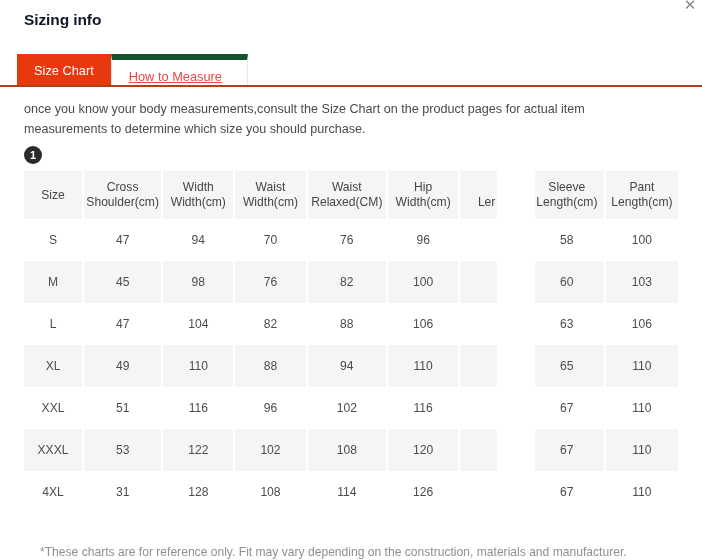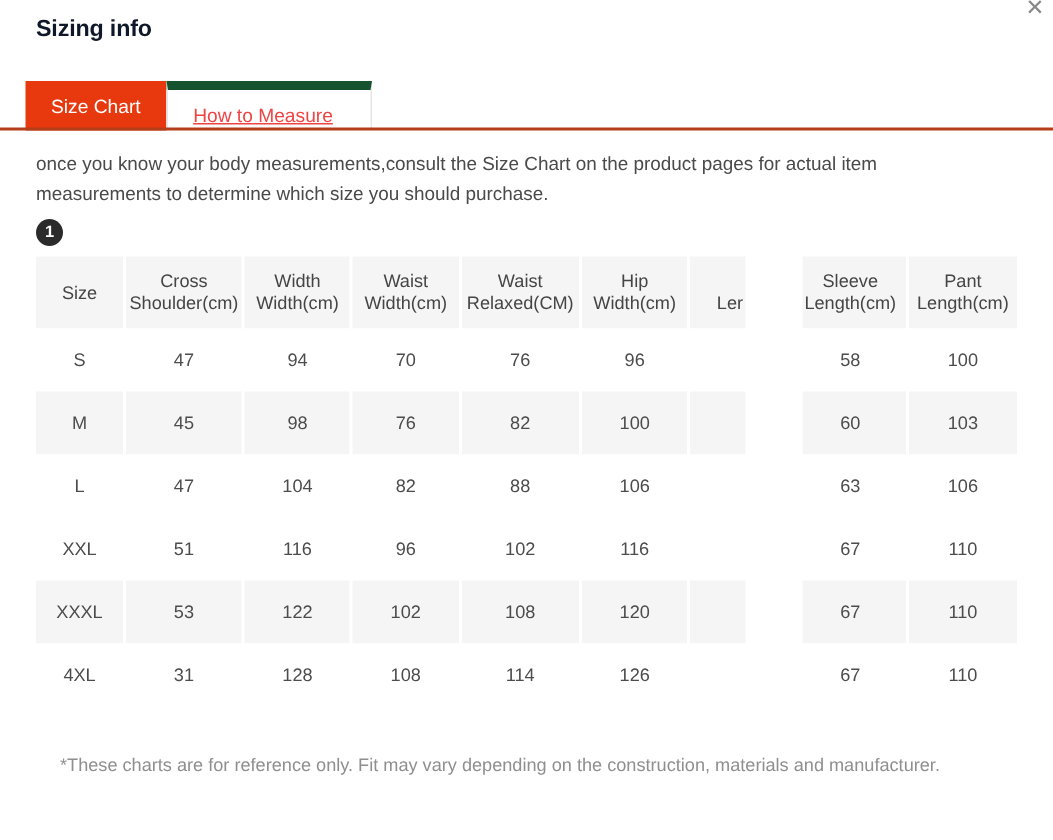--- a/index.html
+++ b/index.html
@@ -297,20 +297,31 @@
           <td>L</td>
           <td>47</td>
           <td>104</td>
           <td>82</td>
           <td>88</td>
           <td>106</td>
           <td></td>
           <td>63</td>
           <td>106</td>
         </tr>
+        <tr class="alt">
+          <td>XL</td>
+          <td>49</td>
+          <td>110</td>
+          <td>88</td>
+          <td>94</td>
+          <td>110</td>
+          <td></td>
+          <td>65</td>
+          <td>110</td>
+        </tr>
         <tr>
           <td>XXL</td>
           <td>51</td>
           <td>116</td>
           <td>96</td>
           <td>102</td>
           <td>116</td>
           <td></td>
           <td>67</td>
           <td>110</td>

